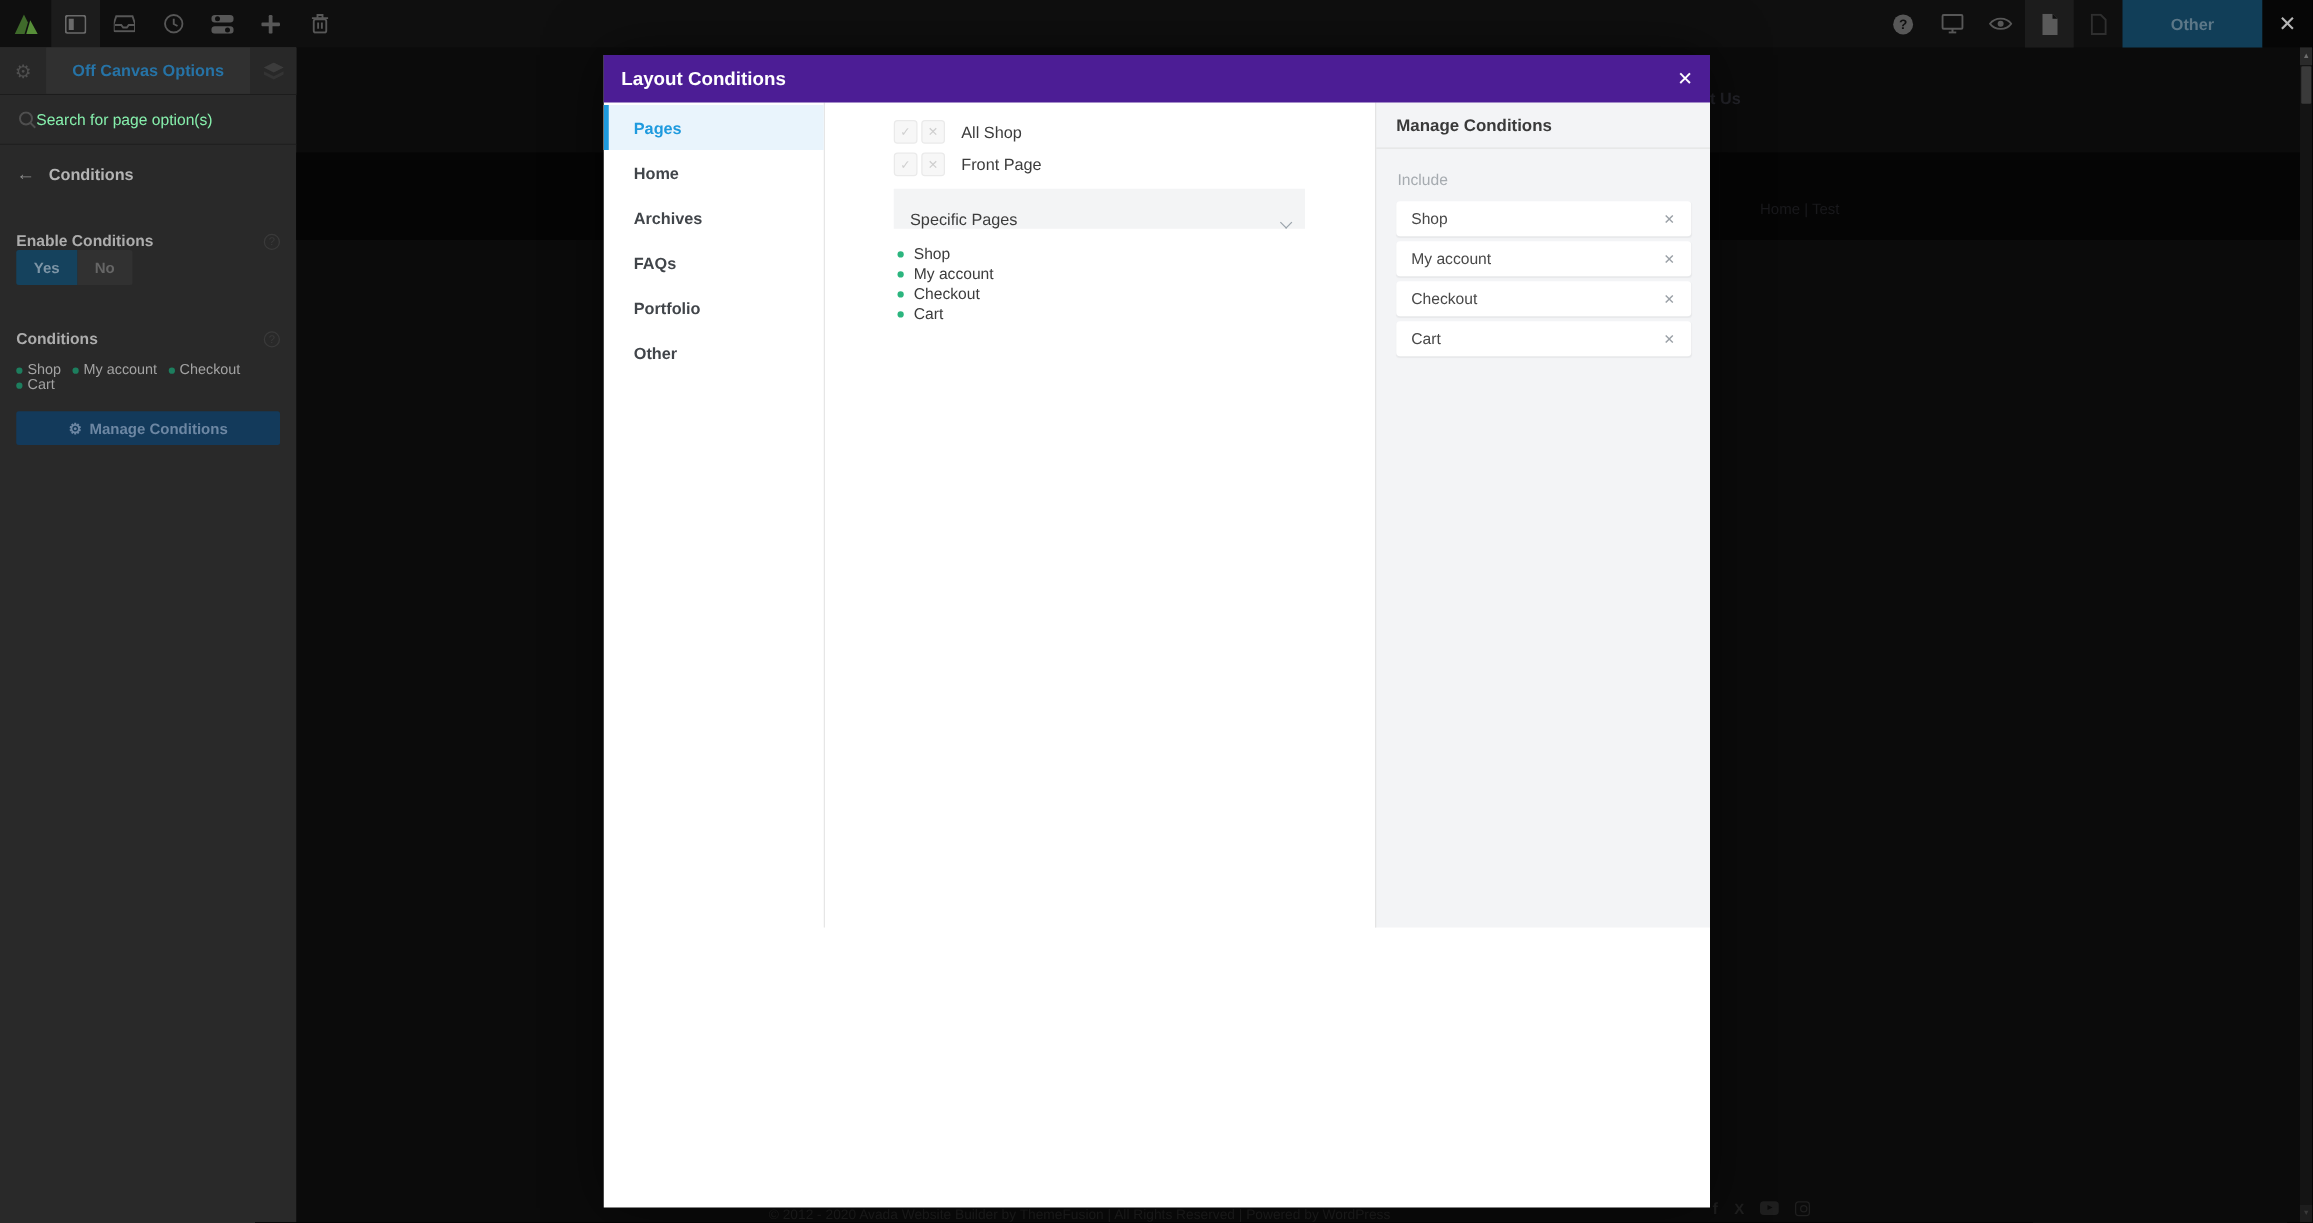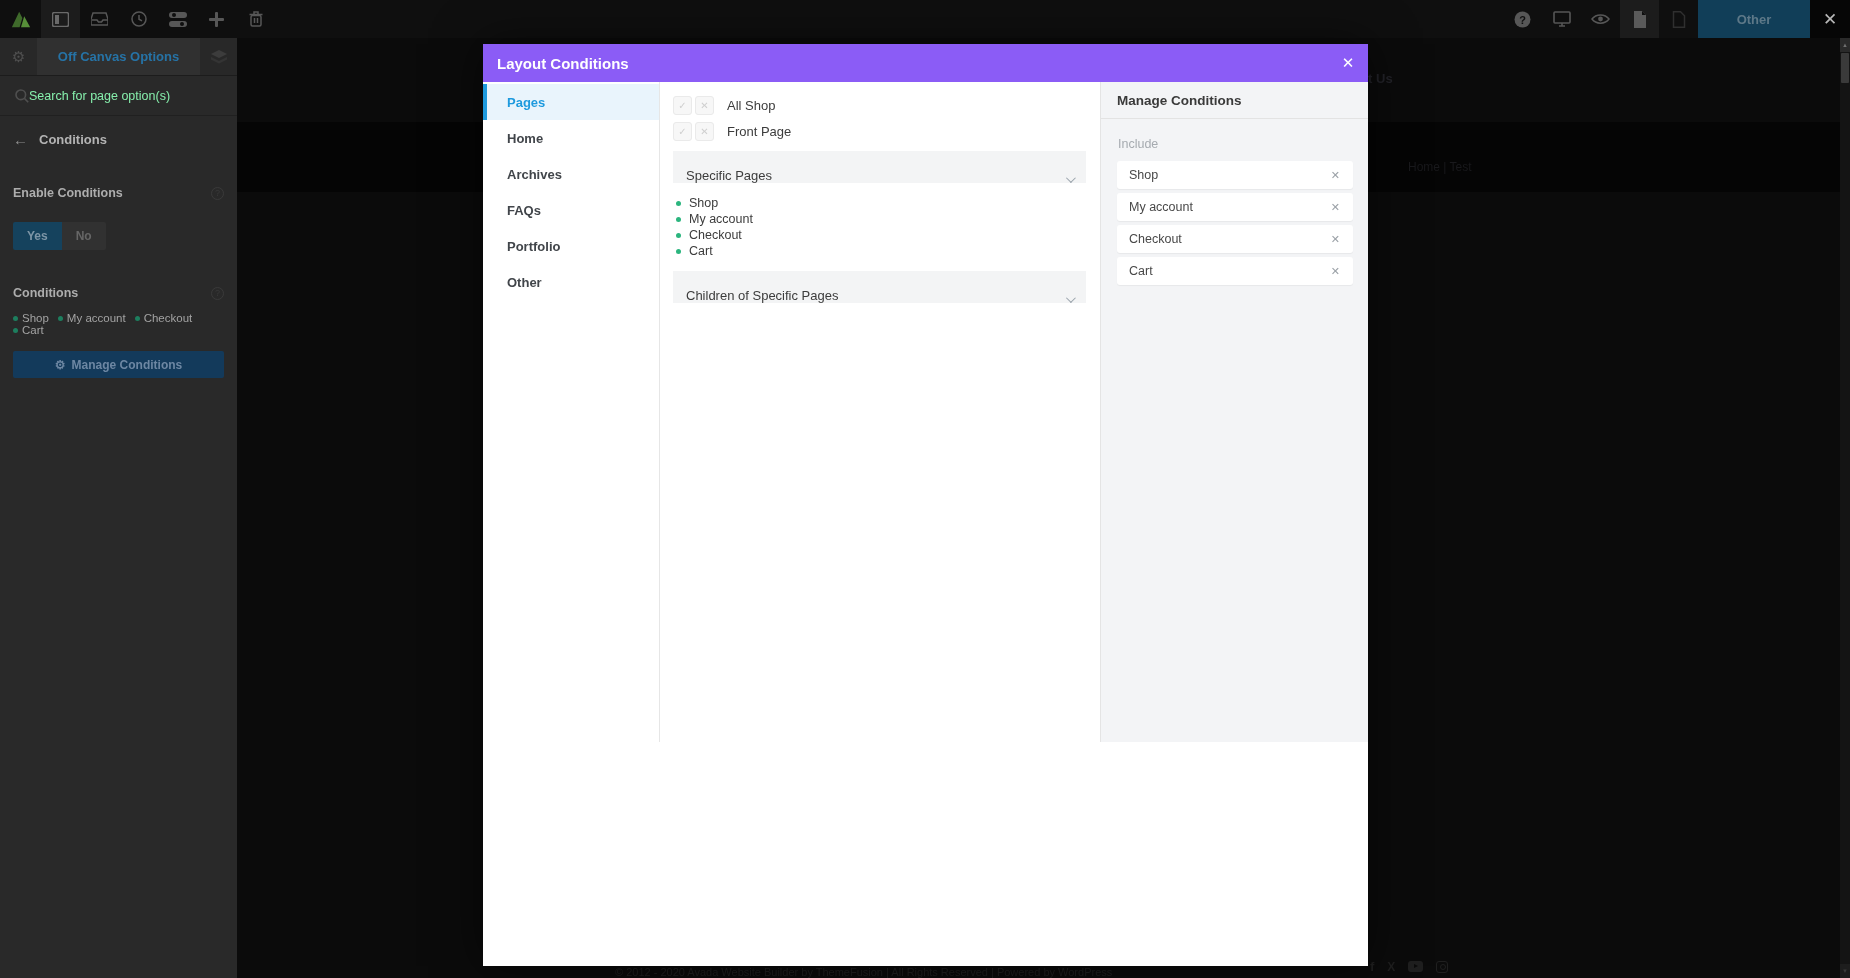--- a/index.html
+++ b/index.html
@@ -27,21 +27,21 @@
   .sb-search { height:40px; display:flex; align-items:center; padding:0 15px; border-bottom:1px solid #202020; cursor:text; }
   .sb-search .ph { color:#86efac; font-size:12.5px; }
   .sb-content { padding:14px 13px 0 13px; }
   .sb-back-row { display:flex; align-items:center; height:18px; }
   .sb-back { color:#8f8f8f; font-size:15px; cursor:pointer; line-height:1; }
   .sb-section-title { margin-left:11px; font-size:13px; font-weight:bold; color:#b4b4b4; }
   .sb-label-row { display:flex; align-items:center; justify-content:space-between; margin-top:38px; }
   .sb-label-row.second { margin-top:36px; }
   .sb-label { font-size:12.5px; font-weight:bold; color:#adadad; }
   .help-dot { width:13px; height:13px; border-radius:50%; border:1px solid #3a3a3a; color:#3a3a3a; font-size:9px; display:flex; align-items:center; justify-content:center; }
-  .toggle { display:flex; margin-top:22px; }
+  .toggle { display:flex; margin-top:0; }
   .toggle .opt { height:28px; padding:0 14px; display:flex; align-items:center; font-size:12px; font-weight:bold; cursor:pointer; }
   .toggle .opt.on { background:#15425d; color:#7d95a6; border-radius:2px 0 0 2px; }
   .toggle .opt.off { background:#313131; color:#666; border-radius:0 2px 2px 0; }
   .sb-tags { margin-top:12px; display:flex; flex-wrap:wrap; }
   .sb-tag { display:flex; align-items:center; margin-right:9px; }
   .sb-tag .dot { width:5px; height:5px; border-radius:50%; background:#1d7e5e; margin-right:4px; }
   .sb-tag .t { font-size:11.5px; color:#a3a3a3; }
   .manage-btn { margin-top:15px; width:100%; height:27px; background:#133a5b; border:none; border-radius:2px; color:#6d87a3; font-size:12px; font-weight:bold; font-family:inherit; display:flex; align-items:center; justify-content:center; cursor:pointer; }
   .manage-btn .g { margin-right:6px; font-size:12px; }
 
@@ -59,24 +59,24 @@
   .ig::after { content:""; position:absolute; left:2.5px; top:2.5px; width:4px; height:4px; border:1.5px solid #1f1f1f; border-radius:50%; }
 
   
   #scrollbar { position:absolute; right:0; top:38px; width:10px; bottom:0; background:#141414; }
   #scrollbar .up { position:absolute; top:0; left:0; right:0; height:14px; background:#2a2a2a; color:#6f6f6f; font-size:6px; display:flex; align-items:center; justify-content:center; cursor:pointer; }
   #scrollbar .thumb { position:absolute; top:15px; left:1px; right:1px; height:30px; background:#3a3a3a; border-radius:1px; cursor:grab; }
   #scrollbar .down { position:absolute; bottom:0; left:0; right:0; height:14px; background:#1d1d1d; color:#3a3a3a; font-size:6px; display:flex; align-items:center; justify-content:center; cursor:pointer; }
 
   
   #modal { position:absolute; left:483px; top:44px; width:885px; height:922px; background:#fff; box-shadow:0 0 45px rgba(0,0,0,0.55); }
-  .m-header { height:38px; background:#8b5cf6; display:flex; align-items:center; padding-left:14px; position:relative; }
+  .m-header { height:38px; background:#4c1d95; display:flex; align-items:center; padding-left:14px; position:relative; }
   .m-title { color:#fff; font-size:15px; font-weight:bold; }
   .m-close { position:absolute; right:0; top:0; width:40px; height:38px; display:flex; align-items:center; justify-content:center; color:#fff; font-size:15px; cursor:pointer; }
-  .m-body { display:flex; height:660px; }
+  .m-body { display:flex; height:660px;gap:42px; }
   .m-nav { width:177px; border-right:1px solid #e6e6e6; padding-top:2px; }
   .m-nav-item { height:36px; display:flex; align-items:center; padding-left:24px; font-size:13px; font-weight:bold; color:#41454a; cursor:pointer; }
   .m-nav-item.active { background:#e9f4fc; color:#1e9ade; box-shadow:inset 4px 0 0 #1e9ade; }
   .m-middle { flex:1; padding:14px 14px 0 13px; }
   .cond-row { display:flex; align-items:center; margin-bottom:7px; }
   .sq-btn { width:19px; height:19px; background:#f7f7f7; border:1px solid #eaeaea; border-radius:3px; display:flex; align-items:center; justify-content:center; font-size:10px; color:#cfcfcf; margin-right:3px; cursor:pointer; }
   .cond-row .lbl { margin-left:10px; font-size:13px; color:#3c3c3c; }
   .drop-bar { margin-top:10px; height:32px; background:#f3f4f5; display:flex; align-items:flex-end; justify-content:space-between; padding:0 13px; cursor:pointer; }
   .drop-bar .lbl { font-size:13px; color:#3c3c3c; }
   .chev { width:7px; height:7px; border-right:1.5px solid #9aa3ab; border-bottom:1.5px solid #9aa3ab; transform:rotate(45deg) translateY(-2px); }
@@ -307,24 +307,20 @@
           <li>
               <span class="dot"></span>
               <span class="t">Checkout</span>
             </li>
           <li>
               <span class="dot"></span>
               <span class="t">Cart</span>
             </li>
         </ul>
 
-        <div class="drop-bar">
-          <span class="lbl">Children of Specific Pages</span>
-          <span class="chev"></span>
-        </div>
       </div>
 
       <div class="m-panel">
         <div class="p-header">Manage Conditions</div>
         <div class="p-include">Include</div>
         <div class="p-card">
           <span class="t">Shop</span>
           <span class="x">✕</span>
         </div>
         <div class="p-card">

